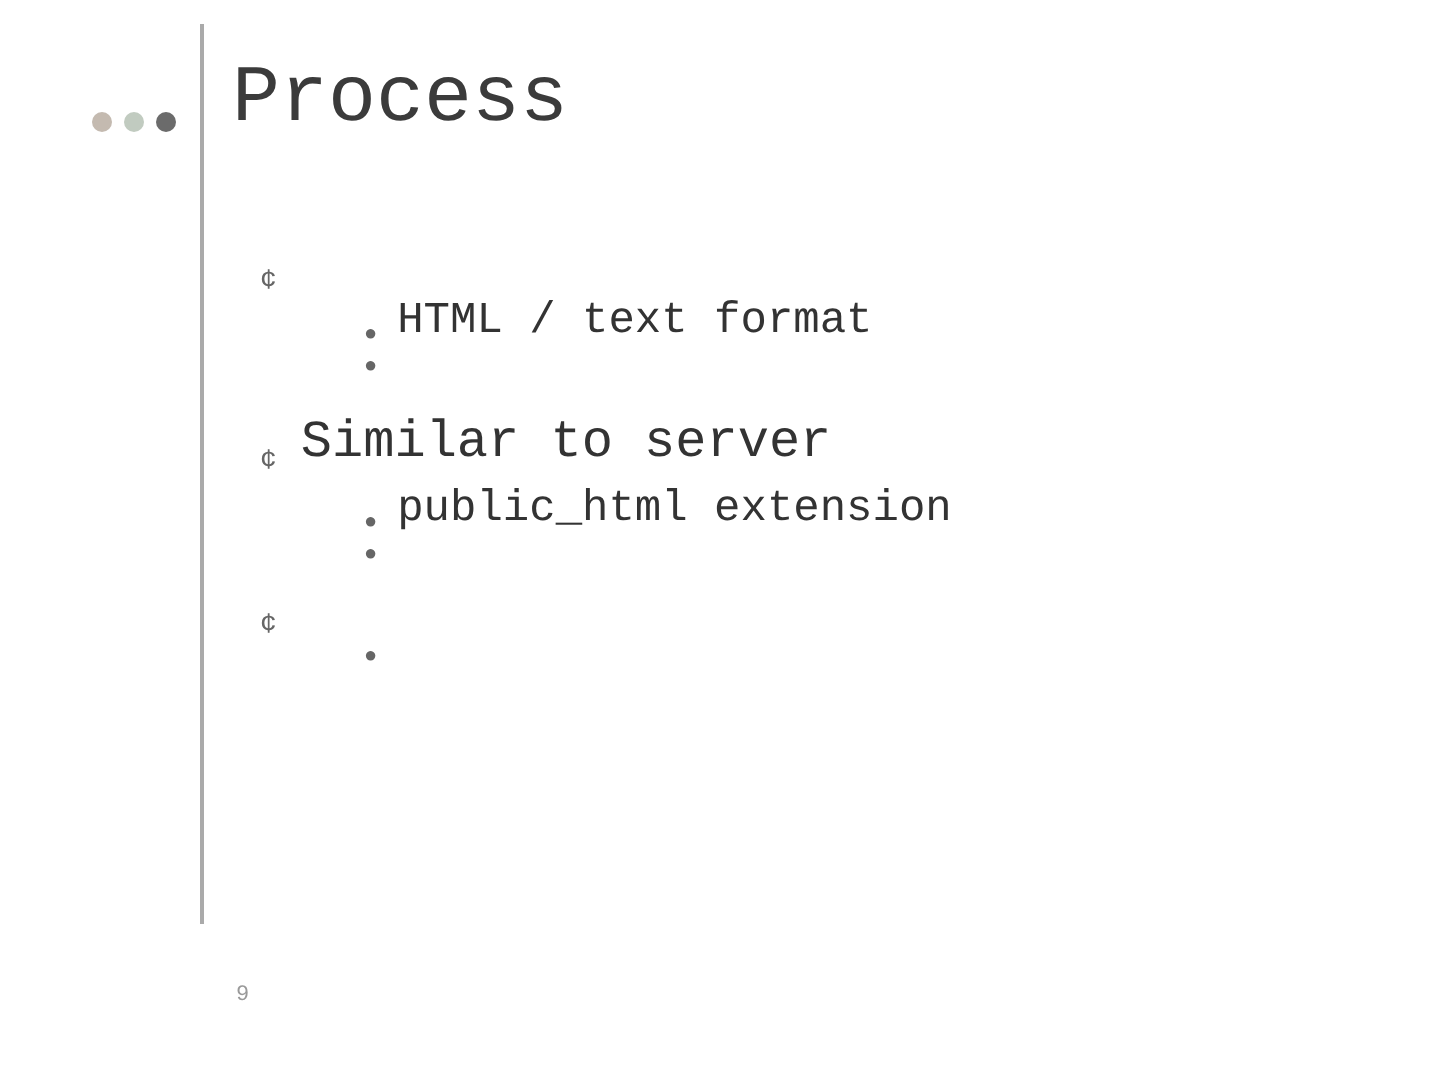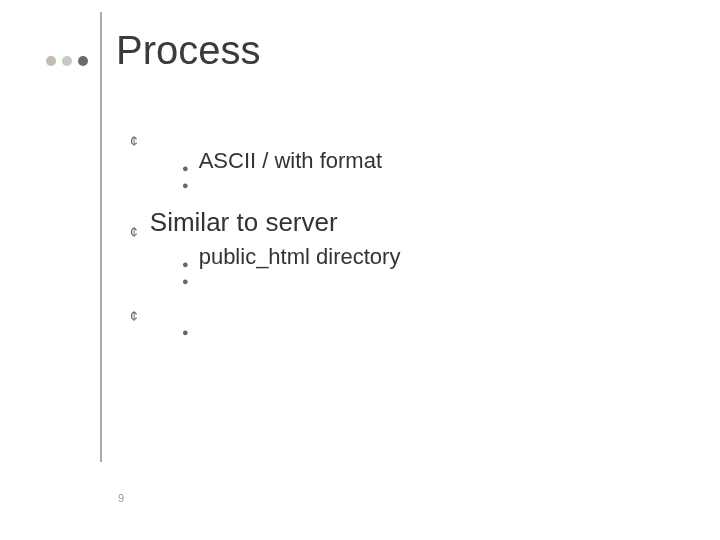--- a/index.html
+++ b/index.html
@@ -9,20 +9,21 @@
     background: #ffffff;
     font-family: Arial, Helvetica, sans-serif;
     color: #333333;
     position: relative;
     overflow: hidden;
   }
   .slide {
     position: relative;
     width: 100%;
     height: 100%;
+    font-family: Liberation Mono, monospace;
   }
   .deco-dots {
     position: absolute;
     top: 56px;
     left: 46px;
     display: flex;
     gap: 6px;
   }
   .deco-dots .dot {
     width: 10px;
@@ -114,35 +115,35 @@
   <div class="title">Process</div>
 
   <div class="content">
 
     <div class="group">
       <div class="lvl1">
         <span class="b">¢</span>
       </div>
       <div class="lvl2">
         <span class="b">●</span>
-        <span class="t">ASCII / with format</span>
+        <span class="t">HTML / text format</span>
       </div>
       <div class="lvl2">
         <span class="b">●</span>
       </div>
     </div>
 
     <div class="group">
       <div class="lvl1">
         <span class="b">¢</span>
         <span class="t">Similar to server</span>
       </div>
       <div class="lvl2">
         <span class="b">●</span>
-        <span class="t">public_html directory</span>
+        <span class="t">public_html extension</span>
       </div>
       <div class="lvl2">
         <span class="b">●</span>
       </div>
     </div>
 
     <div class="group">
       <div class="lvl1">
         <span class="b">¢</span>
       </div>

